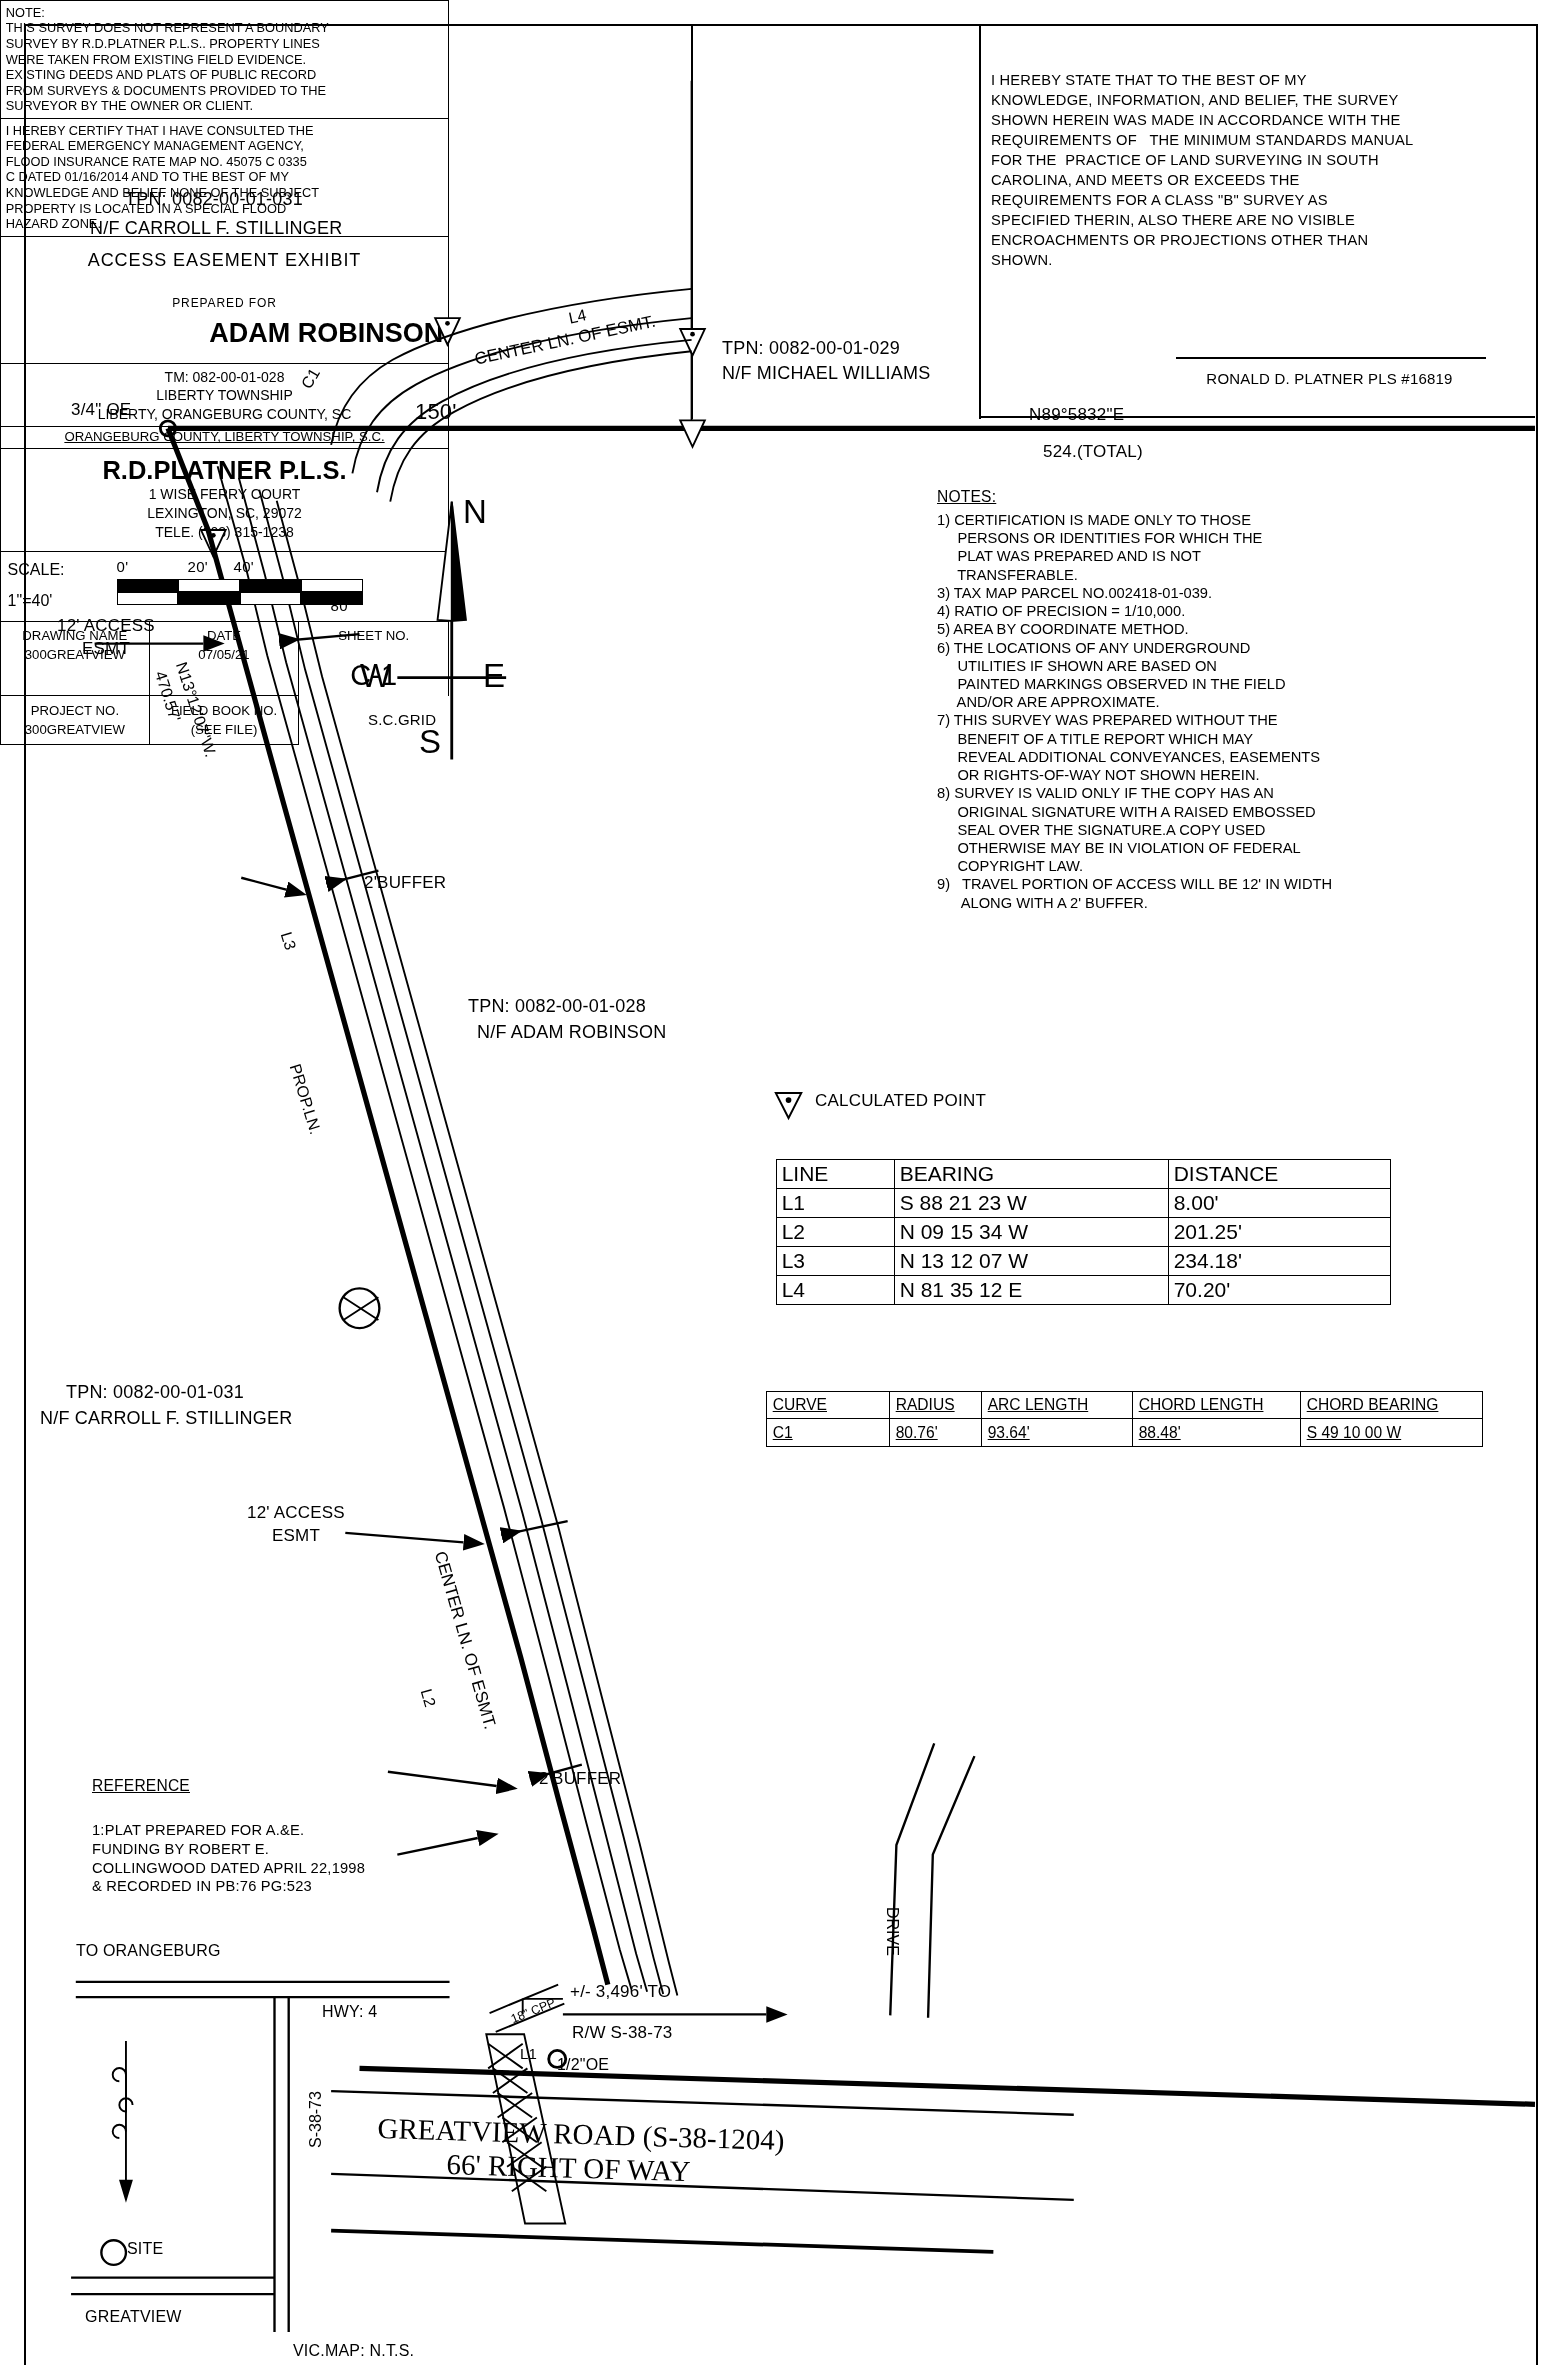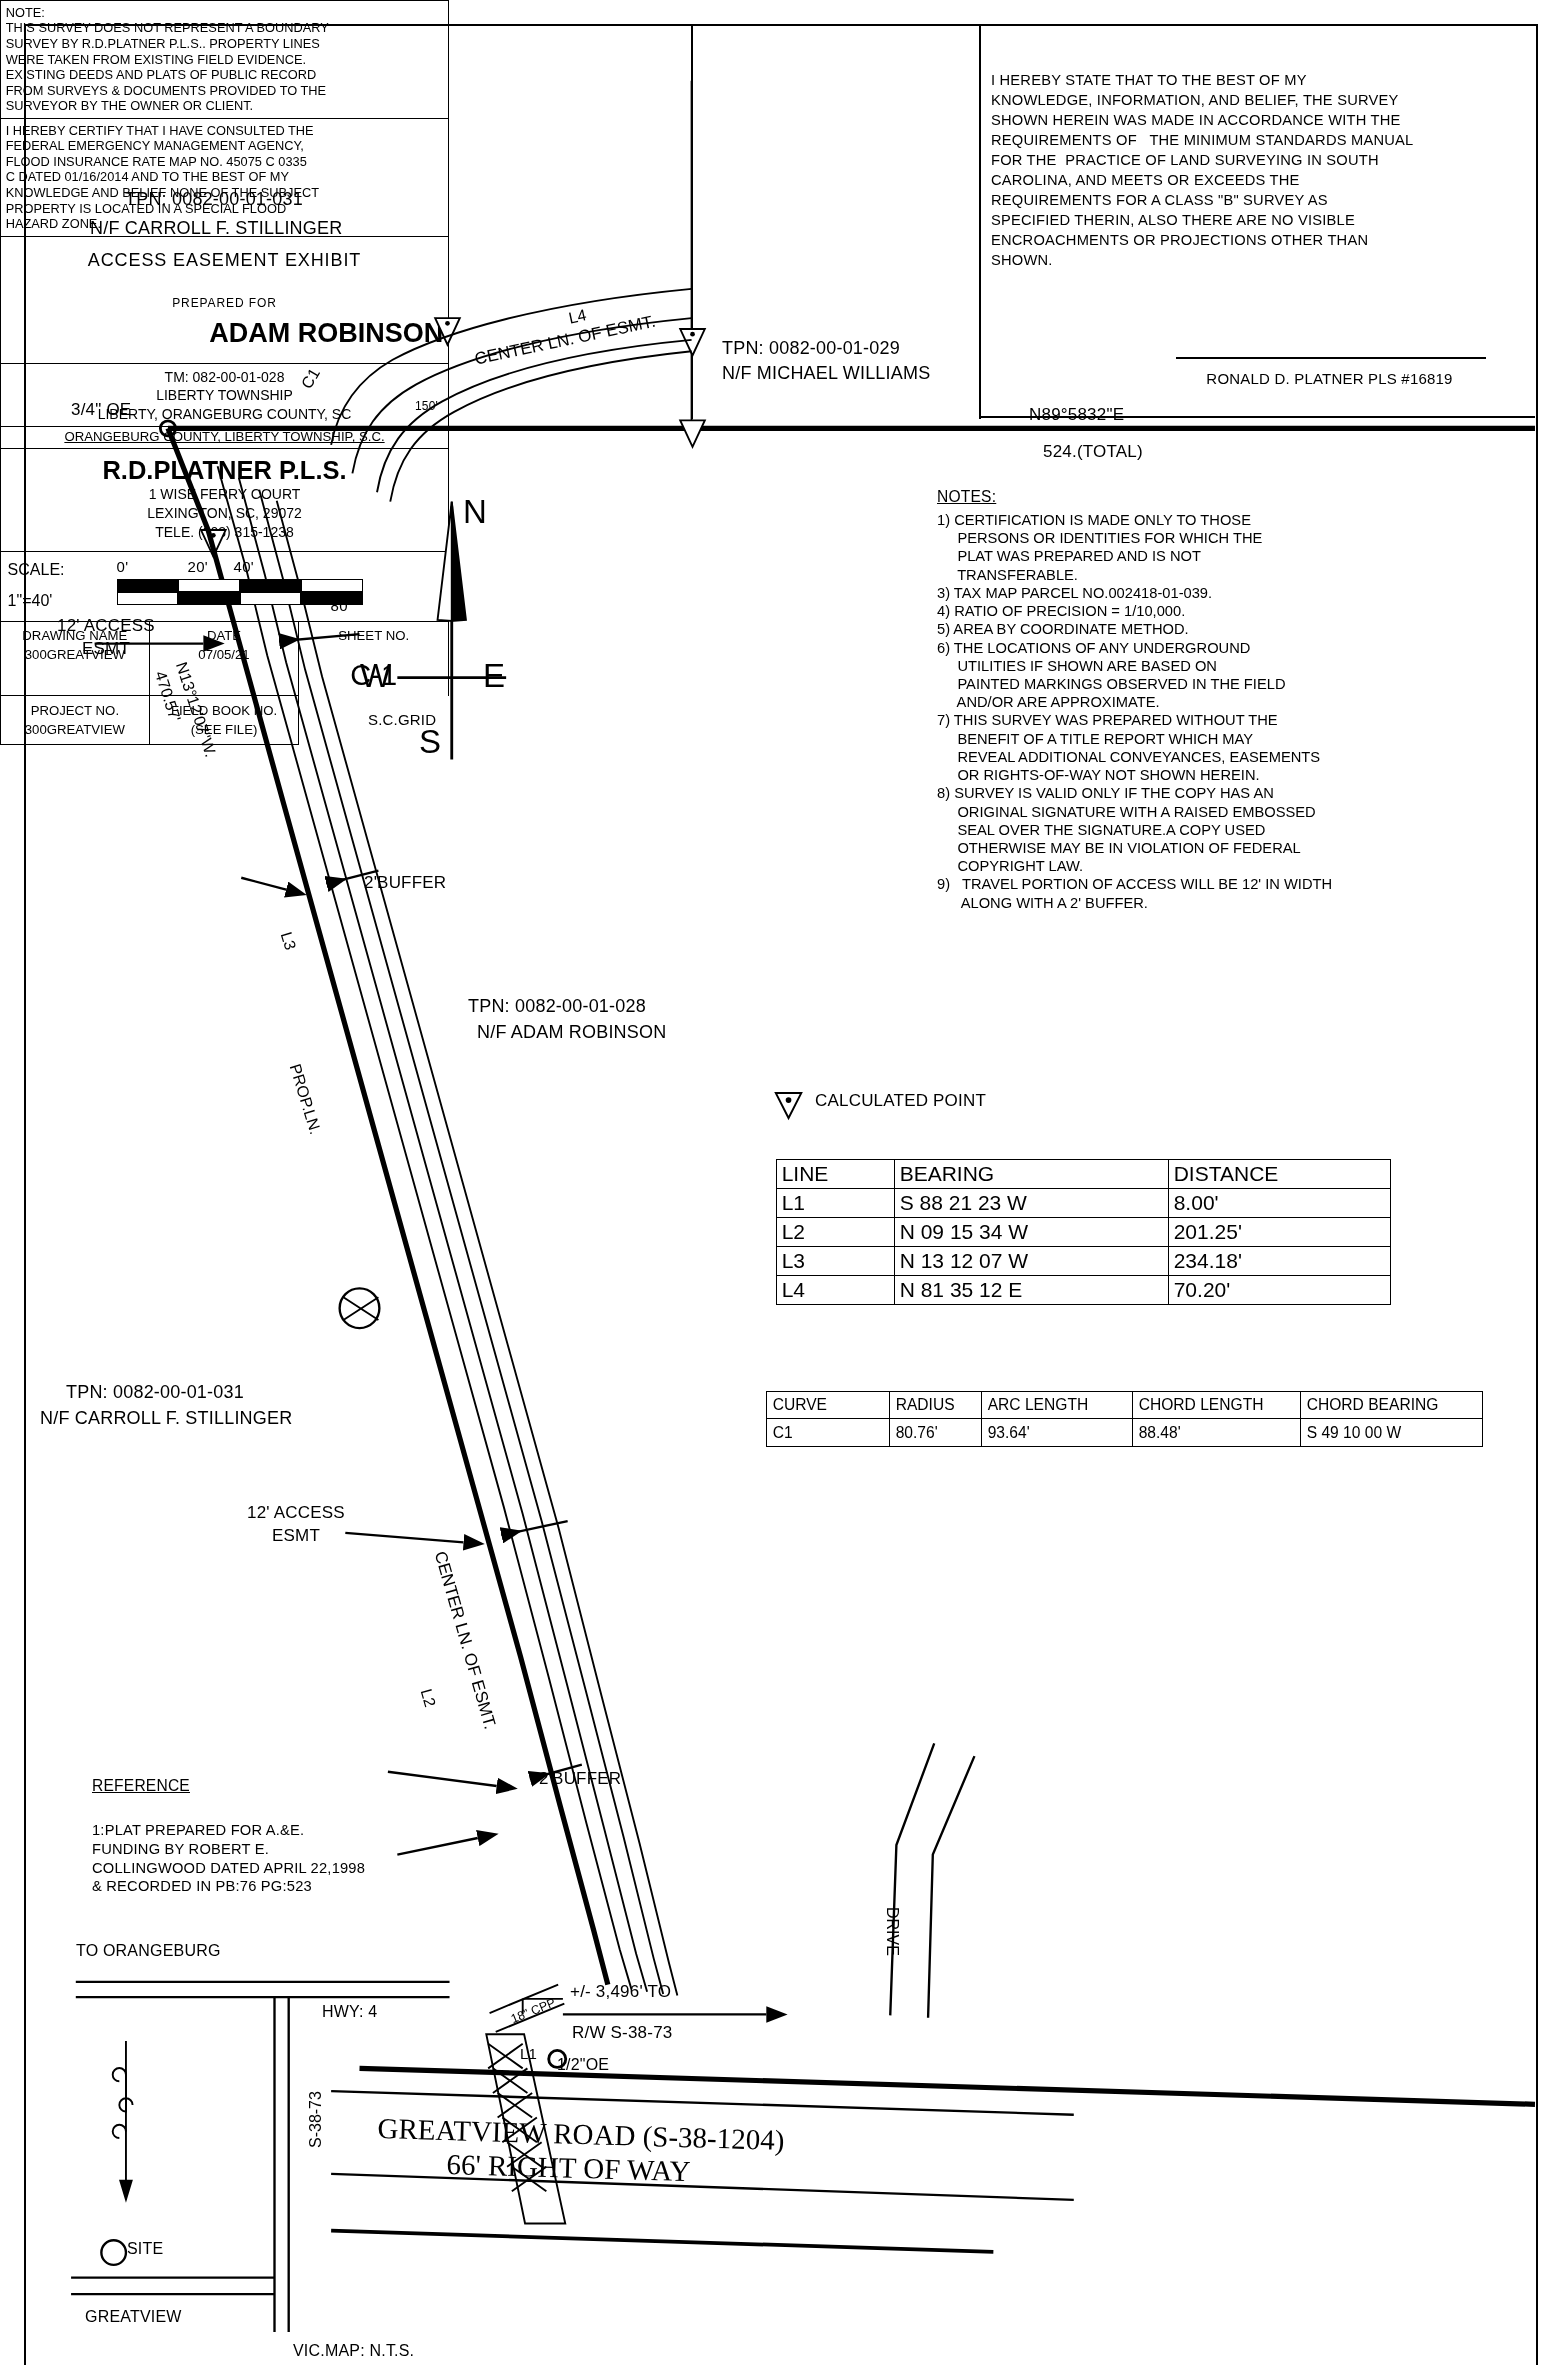--- a/index.html
+++ b/index.html
@@ -38,21 +38,21 @@
 
   
   #line-table { left:776px; top:1159px; }
   #line-table td, #line-table th { font-size:21px; height:29px; }
   #line-table .c-line { width:118px; }
   #line-table .c-bear { width:274px; }
   #line-table .c-dist { width:222px; }
 
   
   #curve-table { left:766px; top:1391px; }
-  #curve-table td, #curve-table th { font-size:15.6px; height:27.4px; padding:1.9px 5.7px; }
+  #curve-table td, #curve-table th { font-size:15.6px; height:27.4px; padding:1.9px 5.7px;text-decoration:underline; }
   #curve-table .c-cv { width:123px; }
   #curve-table .c-r  { width:92px; }
   #curve-table .c-al { width:151px; }
   #curve-table .c-cl { width:168px; }
   #curve-table .c-cb { width:182px; }
 
   
   #title-block { left:1029px; top:1505px; width:449px; }
   .tb-cell { border:1.9px solid #000; border-top:none; padding:3.8px 4.7px; }
   .tb-cell:first-child { border-top:1.9px solid #000; }
@@ -225,21 +225,21 @@
       <polygon points="955,1060 925,1310 955,1312" fill="#fff" stroke="#000" stroke-width="4"></polygon>
       <line x1="840" y1="1432" x2="1070" y2="1432" stroke="#000" stroke-width="6"></line>
     </g>
 
     <polygon points="1640,2310 1694,2310 1667,2363" fill="#fff" stroke="#000" stroke-width="4"></polygon>
     <circle cx="1667" cy="2325" r="6" fill="#000"></circle>
   </svg>
 
   <div class="t cad" style="left:71px; top:400px; font-size:17px;">3/4" OE</div>
 
-  <div class="t cad" style="left:415px; top:400px; font-size:12px;">150'</div>
+  <div class="t cad" style="left:415px; top:400px; font-size:22px;">150'</div>
 
   <div class="t cad" style="left:1029px; top:405px; font-size:17px;">N89°5832"E</div>
   <div class="t cad" style="left:1043px; top:442px; font-size:17px;">524.(TOTAL)</div>
 
   <div class="rot cad" style="left:473px; top:350px; font-size:17px; transform:rotate(-12deg);">CENTER LN. OF ESMT.</div>
   <div class="rot cad" style="left:567px; top:310px; font-size:16px; transform:rotate(-12deg);">L4</div>
   <div class="rot cad" style="left:298px; top:383px; font-size:16px; transform:rotate(-60deg);">C1</div>
 
   <div class="t cad ctr" style="left:28px; top:615px; width:156px; font-size:17px; line-height:1.35;">12' ACCESS
 ESMT</div>

